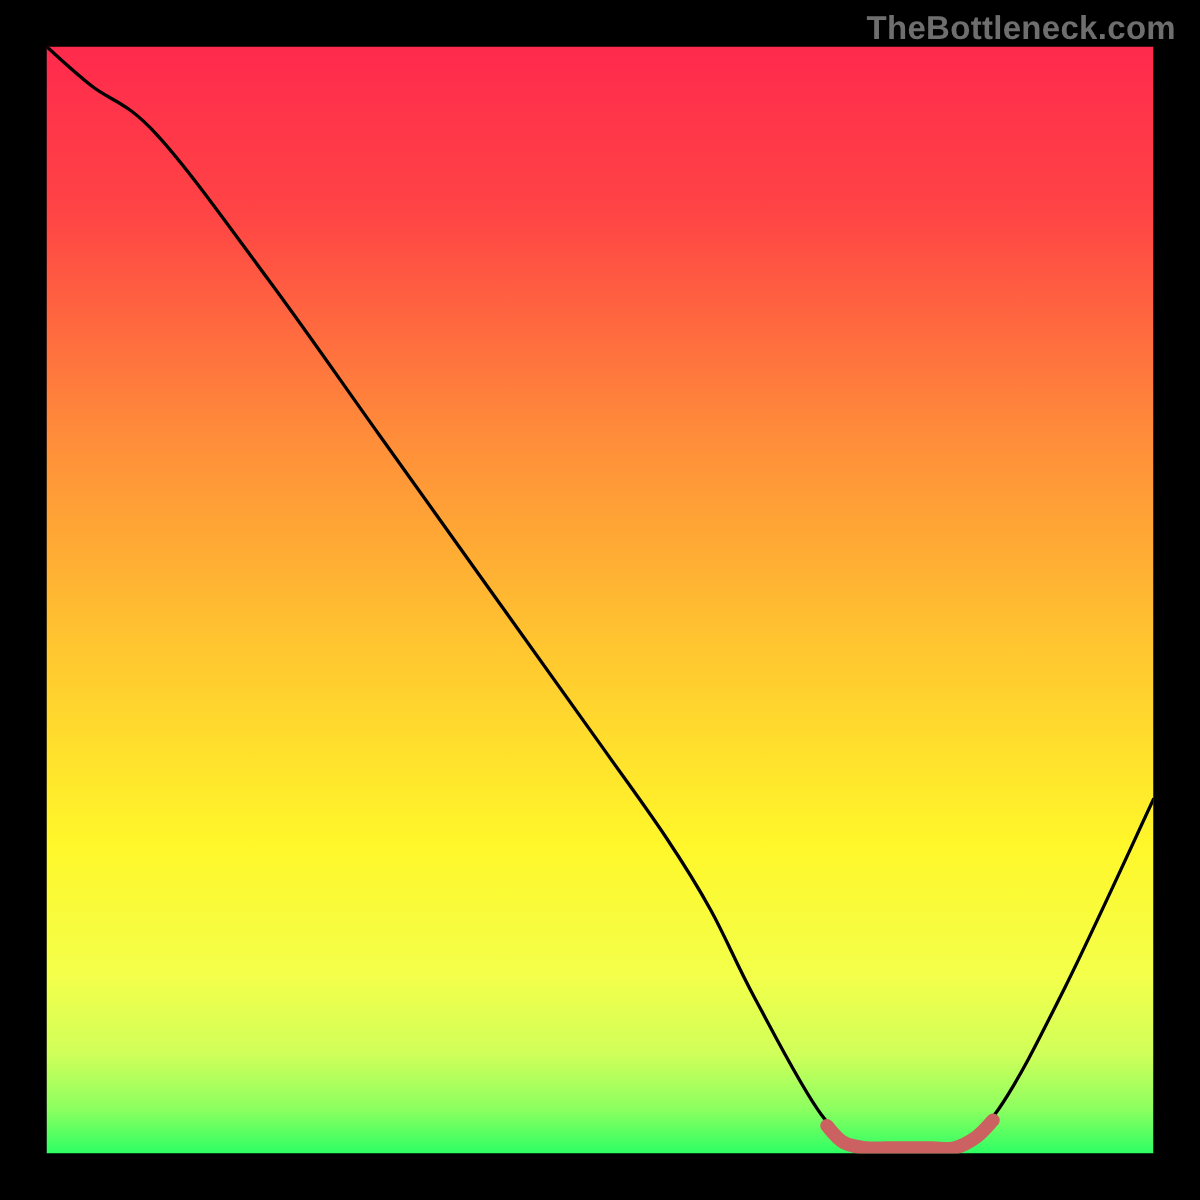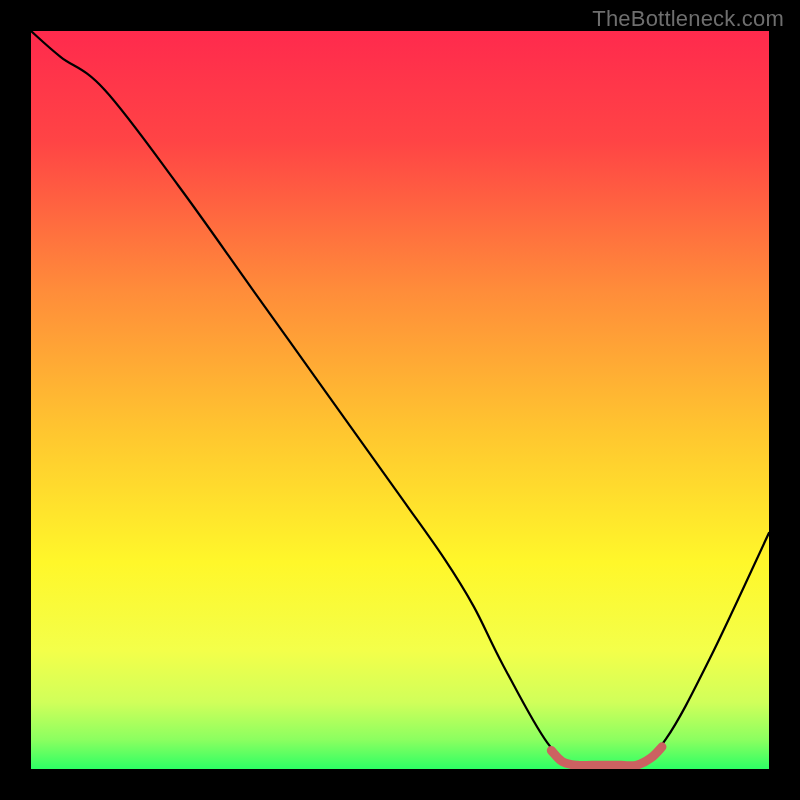--- a/index.html
+++ b/index.html
@@ -10,21 +10,21 @@
     background: #000;
     font-family: Arial, Helvetica, sans-serif;
     overflow: hidden;
   }
   .watermark {
     position: absolute;
     top: 6px;
     right: 16px;
     color: #6e6e6e;
     font-size: 22px;
-    font-weight: 400;
+    font-weight: 700;
     letter-spacing: 0.2px;
     z-index: 20;
   }
   .plot-wrap {
     position: absolute;
     left: 31px;
     top: 31px;
     width: 738px;
     height: 738px;
   }

